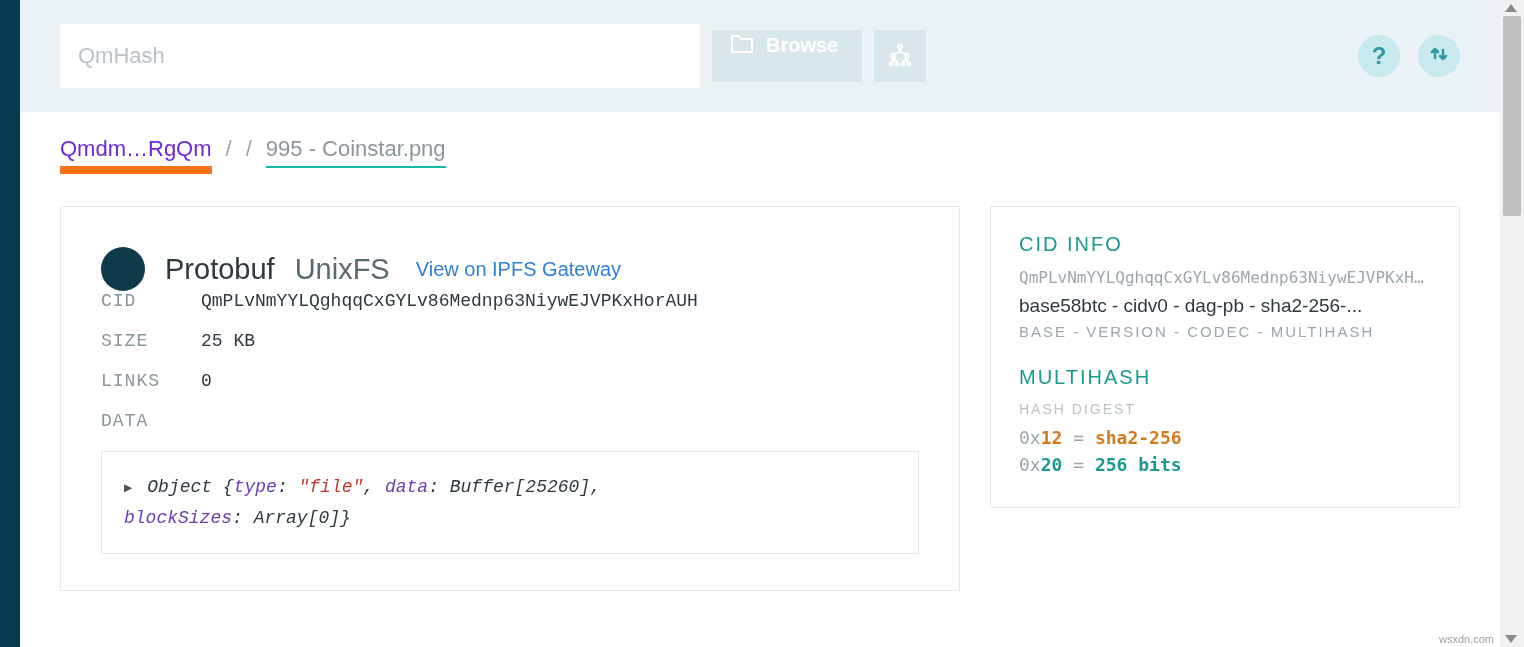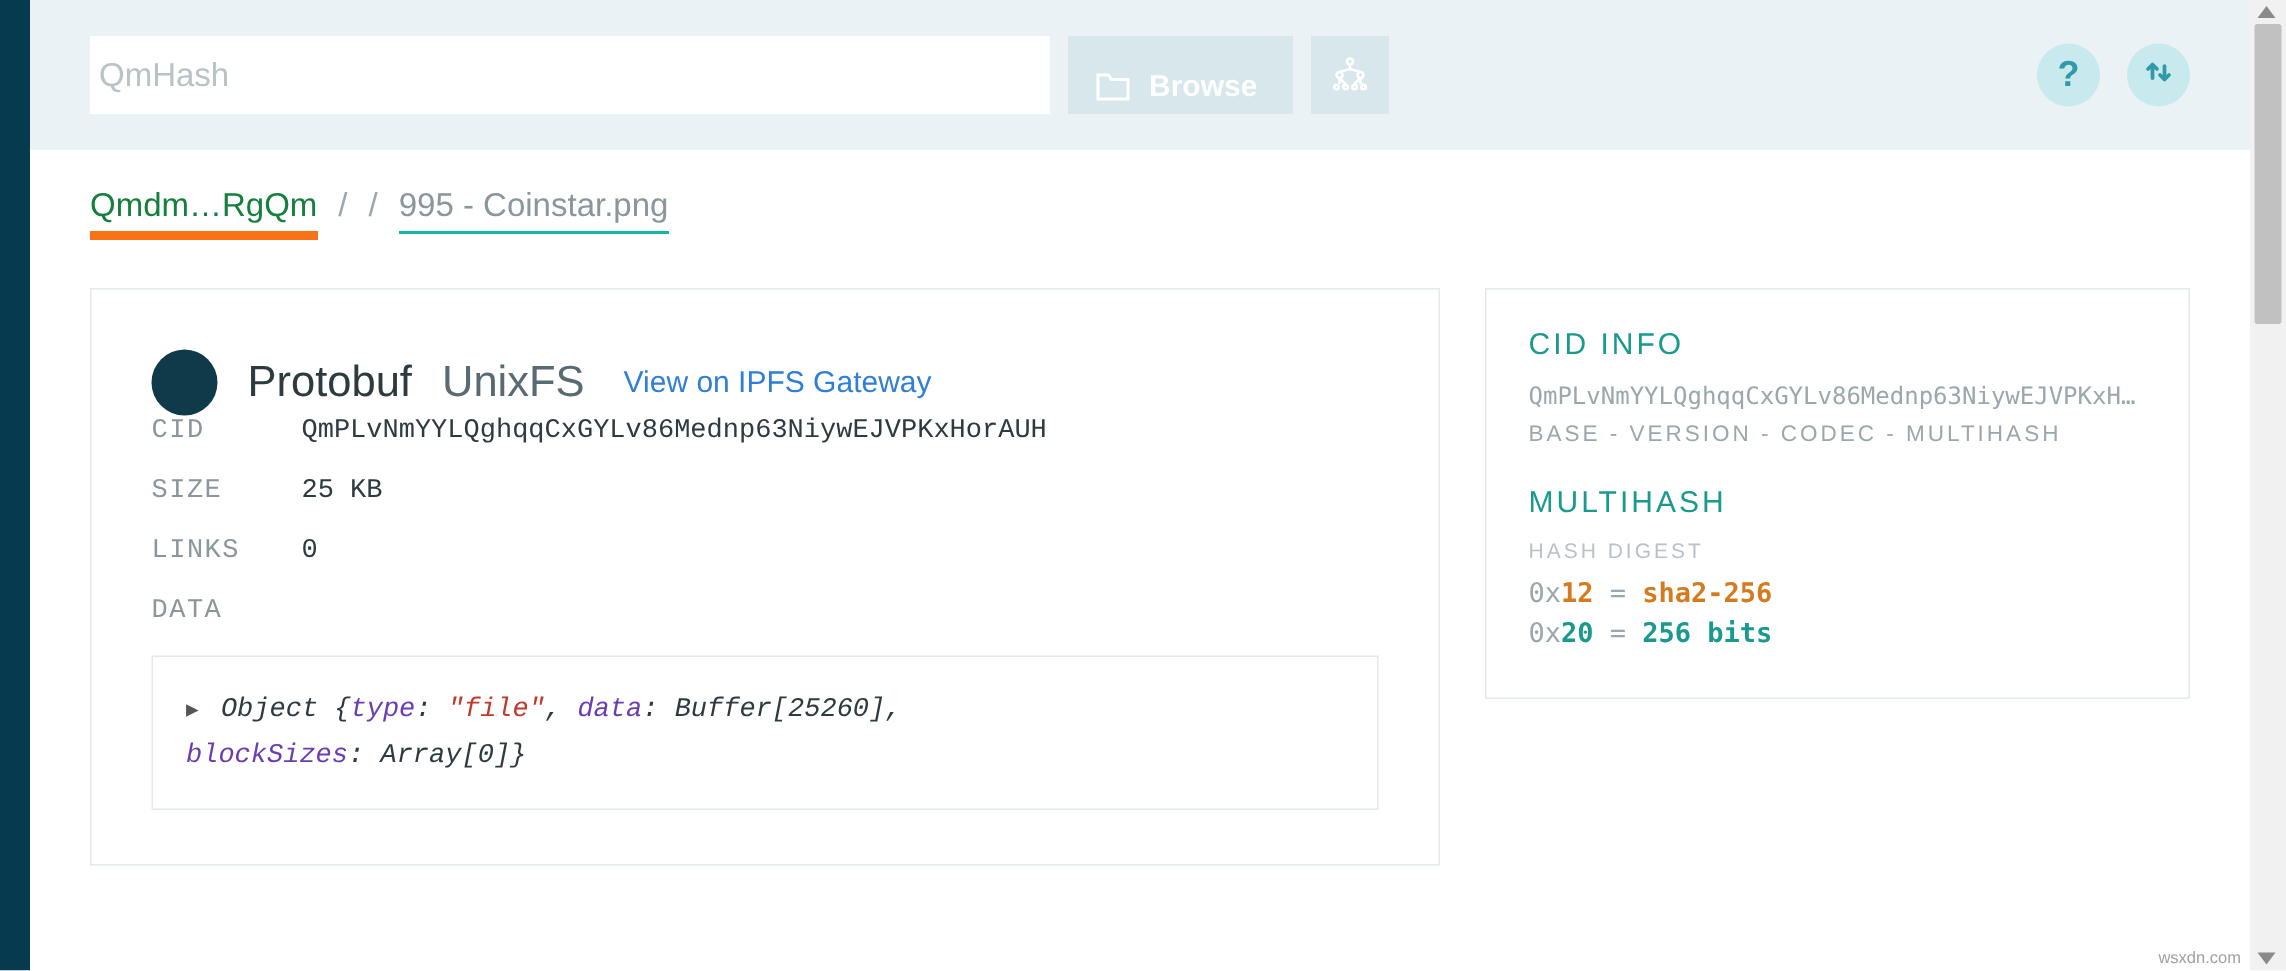--- a/index.html
+++ b/index.html
@@ -25,36 +25,36 @@
   .topbar {
     background: #eaf2f5;
     padding: 24px 40px;
     display: flex;
     align-items: center;
     gap: 12px;
     position: relative;
   }
   .search-input {
     flex: 0 0 640px;
-    height: 52px;
+    height: 64px;
     border: none;
     background: #ffffff;
     font-size: 22px;
     color: #888;
-    padding: 0 6px;
+    padding: 0 18px;
     outline: none;
   }
   .search-input::placeholder { color: #b8c2c7; }
   .browse-btn {
     height: 52px;
-    padding: 16px 24px 0 18px;
+    padding: 4px 24px 0 18px;
     background: #d7e7ec;
     border: none;
     display: flex;
-    align-items: center;
+    align-items: flex-start;
     gap: 12px;
     color: #ffffff;
     font-size: 20px;
     font-weight: 600;
     cursor: pointer;
   }
   .browse-folder-icon svg { display:block; }
   .tree-btn {
     width: 52px; height: 52px;
     background: #d7e7ec;
@@ -76,22 +76,22 @@
 
   .breadcrumb {
     padding: 24px 40px 12px 40px;
     font-size: 22px;
     color: #6a7a82;
     display: flex;
     align-items: baseline;
     gap: 14px;
   }
   .crumb-link {
-    color: #15803d;
-    border-bottom: 6px solid #f97316;
+    color: #6d28d9;
+    border-bottom: 8px solid #f97316;
     padding-bottom: 4px;
     cursor: pointer;
     white-space: nowrap;
   }
   .crumb-sep { color: #9aa7ad; }
   .crumb-current {
     color: #8a969c;
     border-bottom: 2px solid #14b8a6;
     padding-bottom: 4px;
   }
@@ -286,20 +286,21 @@
       <div class="code-block">
         <span class="tri">▶</span>
         <span class="tok-id">Object {</span><span class="tok-key">type</span><span class="tok-id">: </span><span class="tok-str">"file"</span><span class="tok-id">, </span><span class="tok-key">data</span><span class="tok-id">: </span><span class="tok-id">Buffer[25260]</span><span class="tok-id">, </span><br>
         <span class="tok-key">blockSizes</span><span class="tok-id">: </span><span class="tok-id">Array[0]</span><span class="tok-id">}</span>
       </div>
     </div>
 
     <div class="card card-side">
       <div class="side-heading">CID INFO</div>
       <div class="side-hash-full">QmPLvNmYYLQghqqCxGYLv86Mednp63NiywEJVPKxH…</div>
+      <div class="side-cid-line">base58btc - cidv0 - dag-pb - sha2-256-...</div>
       <div class="side-cid-sub">BASE - VERSION - CODEC - MULTIHASH</div>
 
       <div class="side-heading">MULTIHASH</div>
       <div class="digest-label">HASH DIGEST</div>
 
       <div class="legend-line">
         <span class="hex-pre">0x</span><span class="hex-a">12</span><span class="eq"> = </span><span class="hex-a">sha2-256</span>
       </div>
       <div class="legend-line">
         <span class="hex-pre">0x</span><span class="hex-b">20</span><span class="eq"> = </span><span class="hex-b">256 bits</span>

